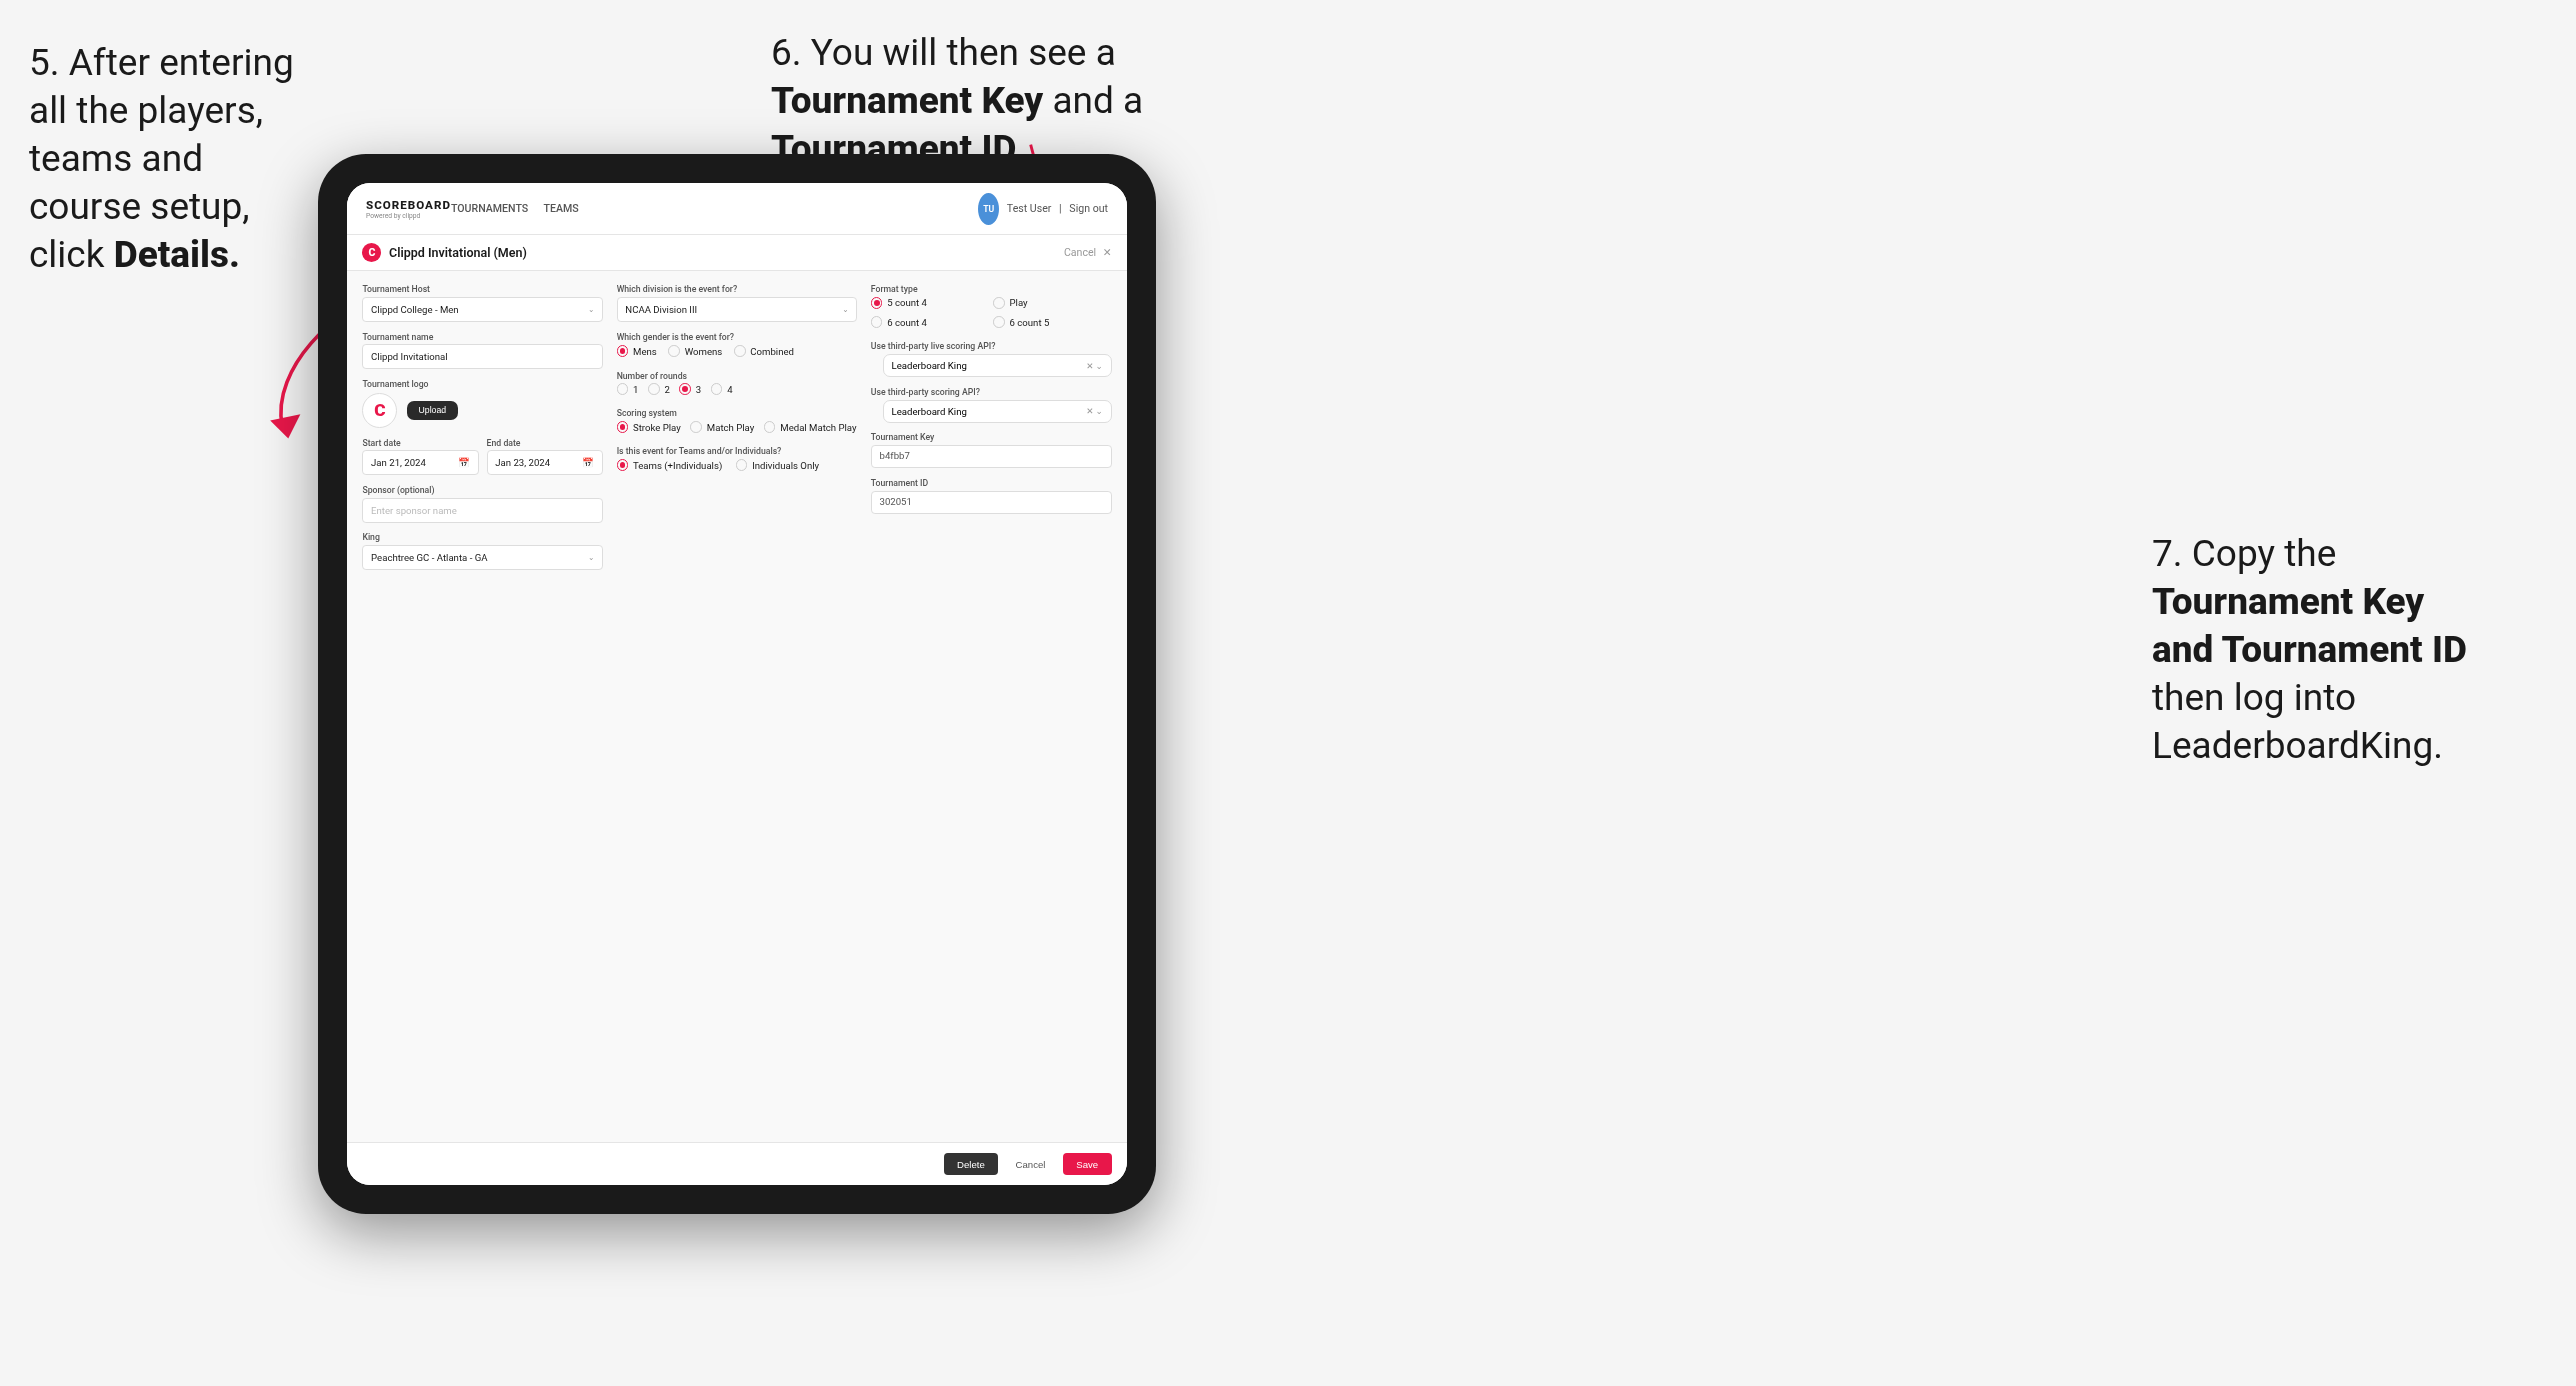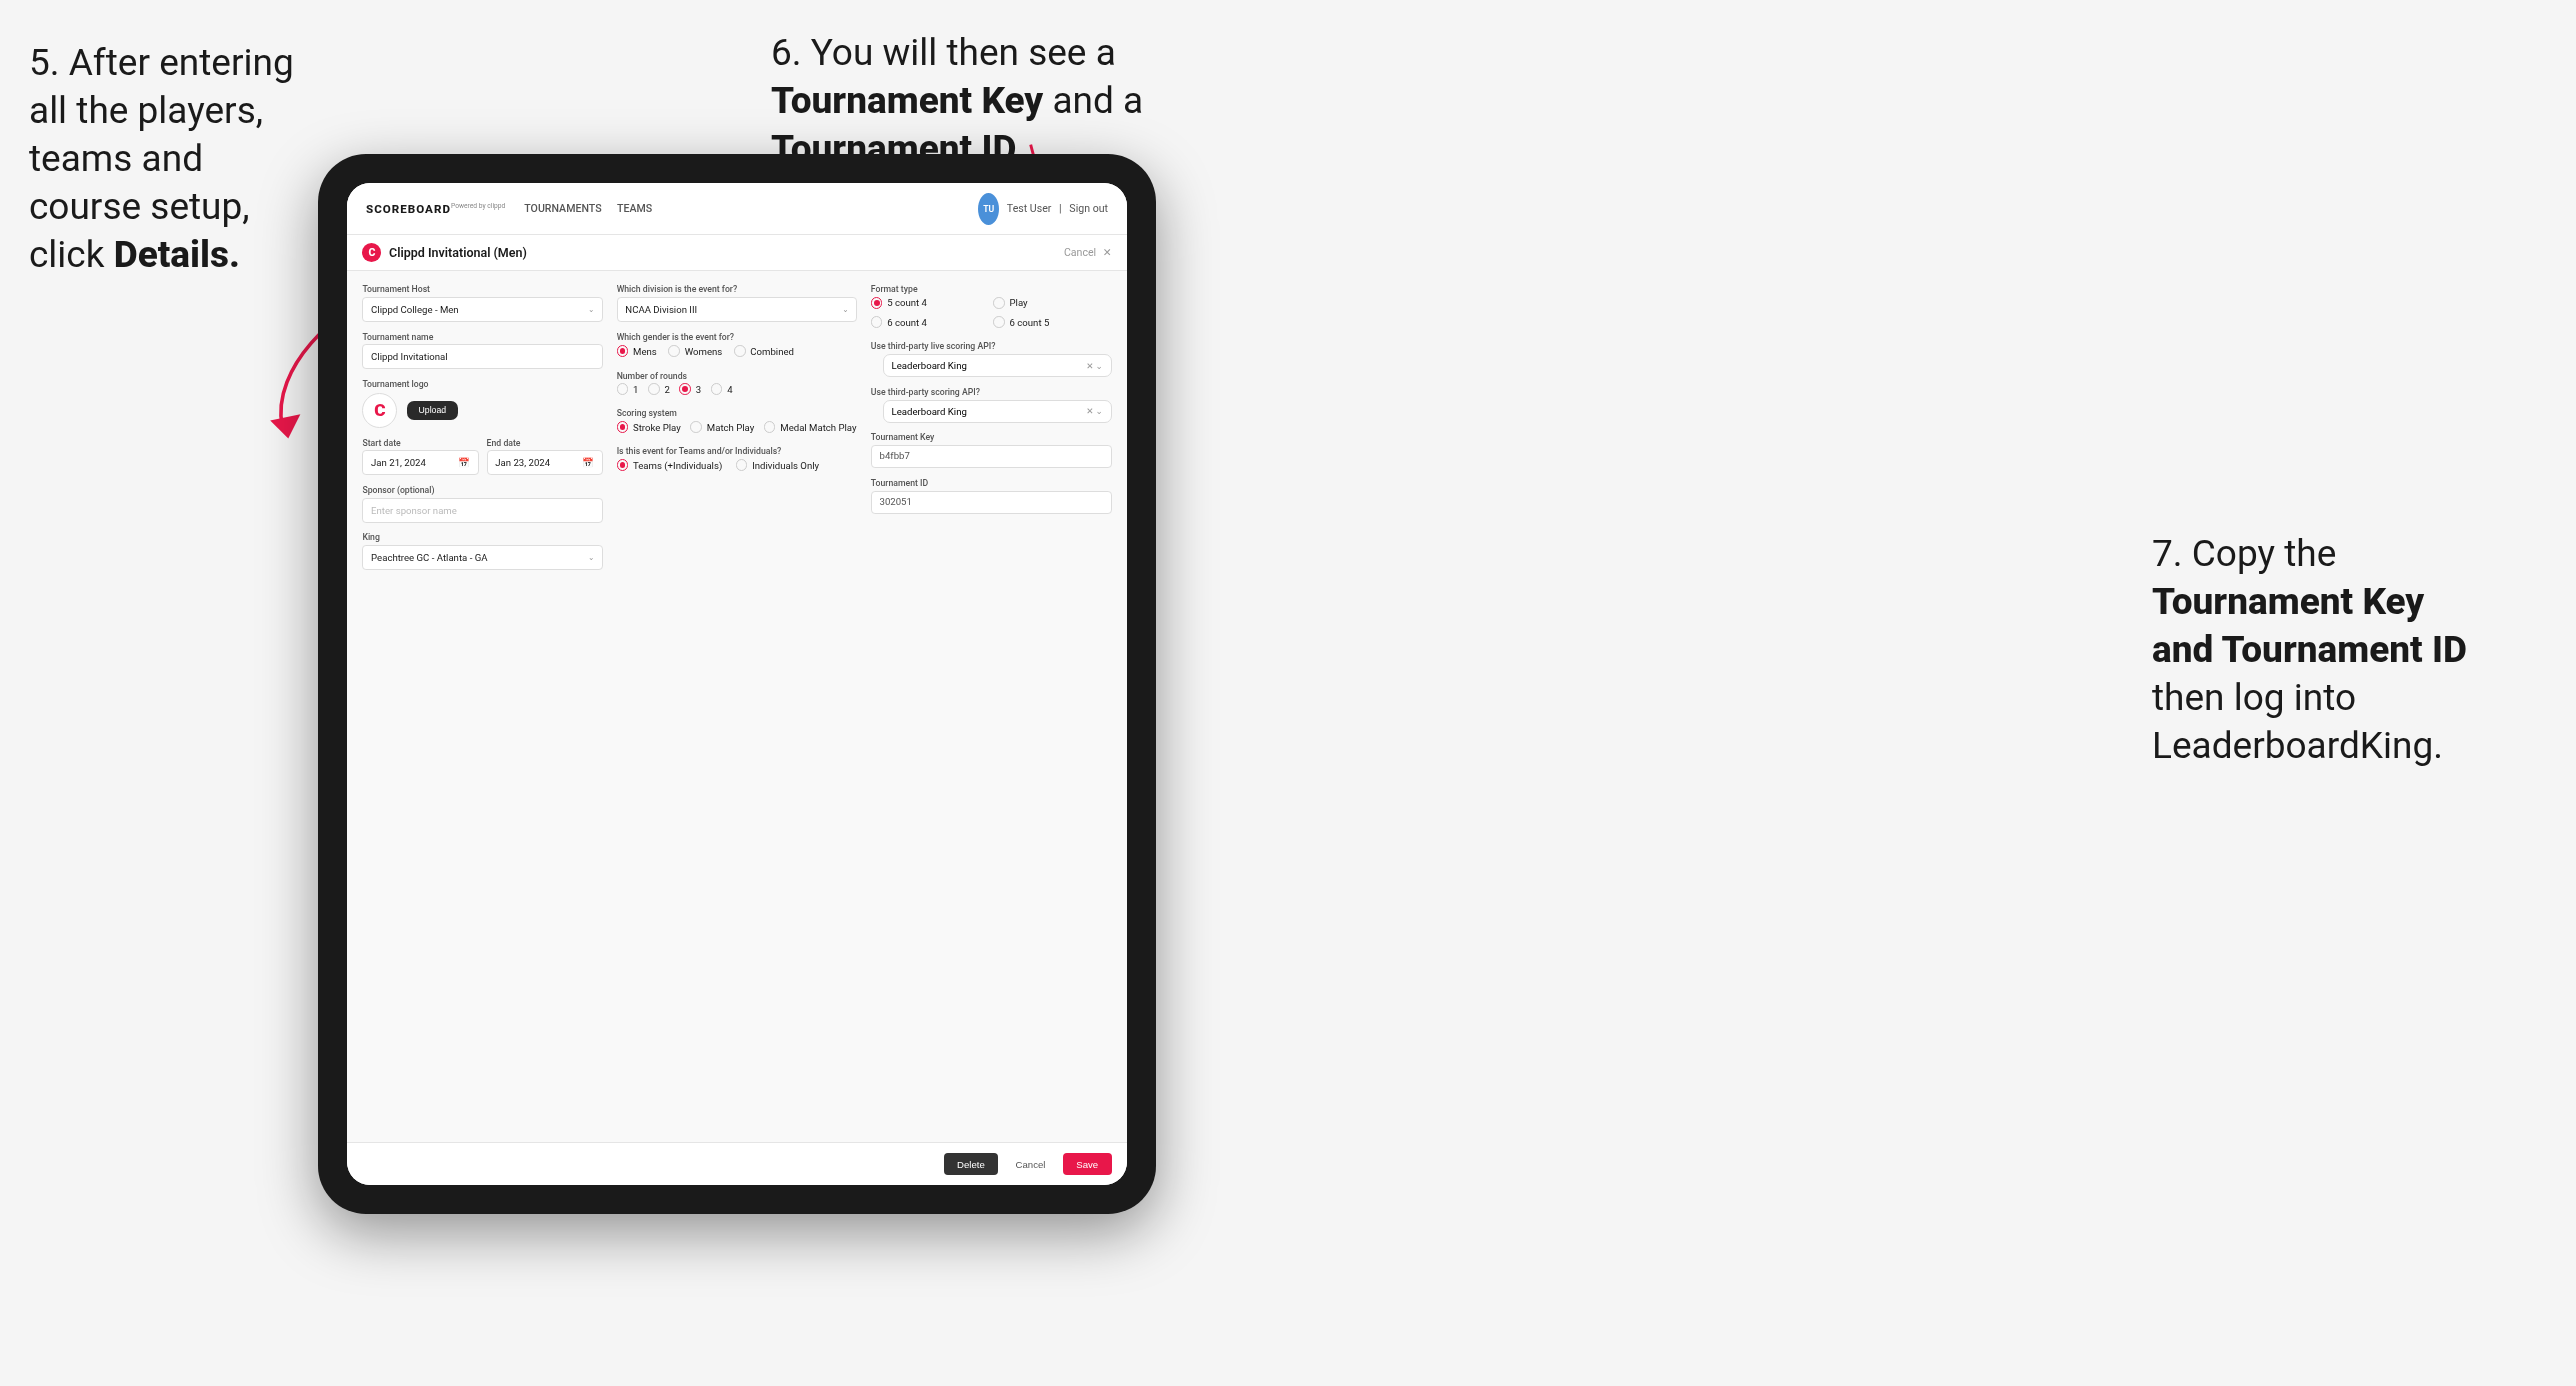--- a/index.html
+++ b/index.html
@@ -77,22 +77,21 @@
       display: flex;
       align-items: center;
       padding: 9.6px 19px;
       border-bottom: 1px solid #e5e5e5;
       background: #fff;
       min-height: 42px;
     }
 
     .brand {
       display: flex;
-      flex-direction: row;
-      margin-right: 19px;
+      flex-direction: column;
     }
     .brand-name {
       font-size: 11.6px;
       font-weight: 800;
       letter-spacing: 1px;
       color: #1a1a1a;
     }
     .brand-sub {
       font-size: 6.7px;
       color: #888;

